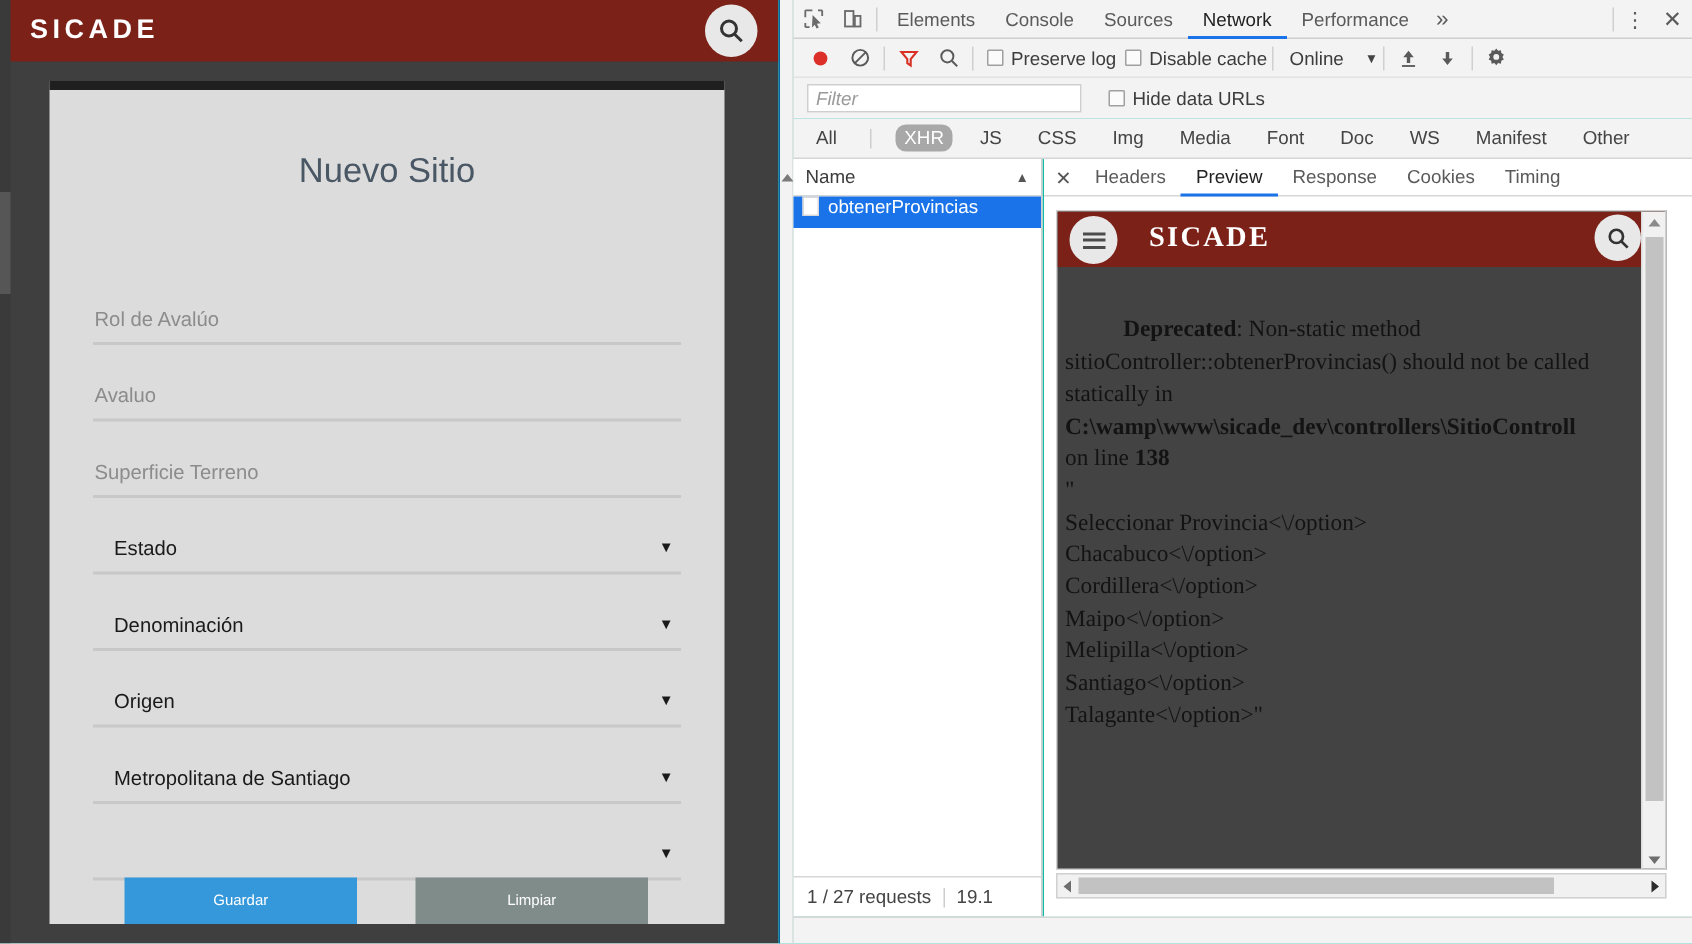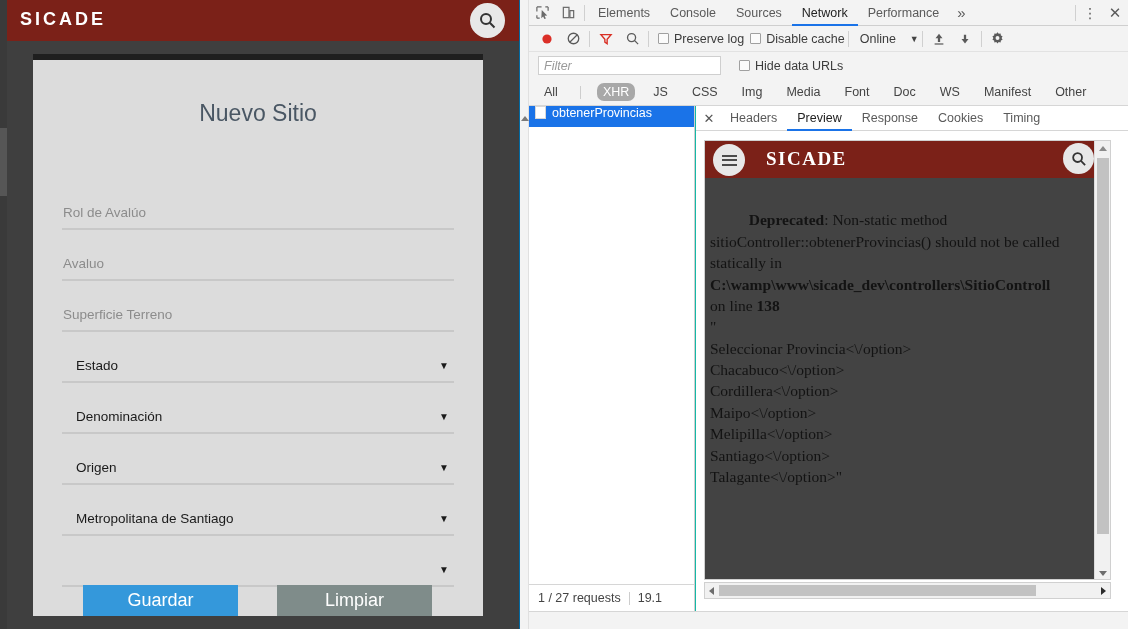--- a/index.html
+++ b/index.html
@@ -65,21 +65,21 @@
     position: absolute; right: 5px; bottom: 10px;
     font-size: 10px; color: #1a1a1a; line-height: 1;
   }
 
   .fields-wrap { position: absolute; left: 0; top: 120px; width: 450px; }
   .field + .field { margin-top: 1px; }
 
   .btn-row { position: absolute; left: 0; top: 525px; width: 450px; }
   .btn {
     position: absolute; width: 155px; height: 31px;
-    border: none; color: #ffffff; font-size: 18px;
+    border: none; color: #ffffff; font-size: 10px;
     font-family: "Liberation Sans", sans-serif; cursor: pointer;
   }
   .btn-save  { left: 50px;  background: #3498db; }
   .btn-clear { left: 244px; background: #7f8c8a; }
 
   
   .devtools {
     position: absolute; left: 519px; top: 0; width: 635px; height: 629px;
     background: #14b8a6; font-size: 12px; color: #3c3c3c;
     border-left: 1px solid #0369a1;
@@ -449,20 +449,24 @@
       <div class="type-chip">Img</div>
       <div class="type-chip">Media</div>
       <div class="type-chip">Font</div>
       <div class="type-chip">Doc</div>
       <div class="type-chip">WS</div>
       <div class="type-chip">Manifest</div>
       <div class="type-chip">Other</div>
     </div>
 
     <div class="net-list">
+      <div class="net-head">
+        <span>Name</span>
+        <span class="sortarrow">▲</span>
+      </div>
       <div class="net-row">
         <span class="doc-ico"></span>
         <span>obtenerProvincias</span>
       </div>
     </div>
 
     <div class="dt-statusbar">
       <span>1 / 27 requests</span>
       <span class="vdiv"></span>
       <span>19.1</span>

